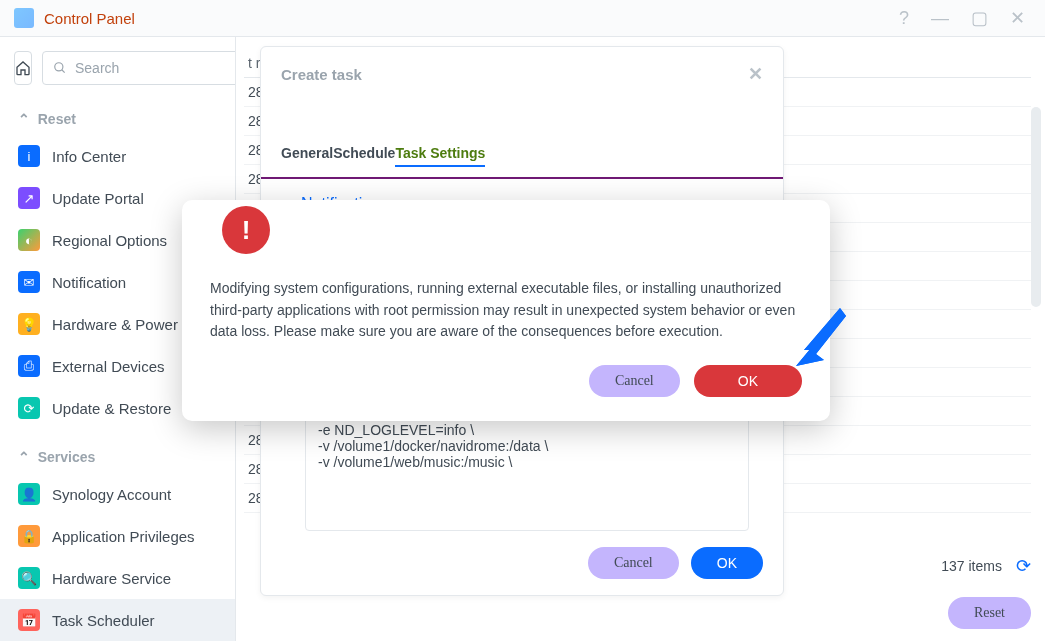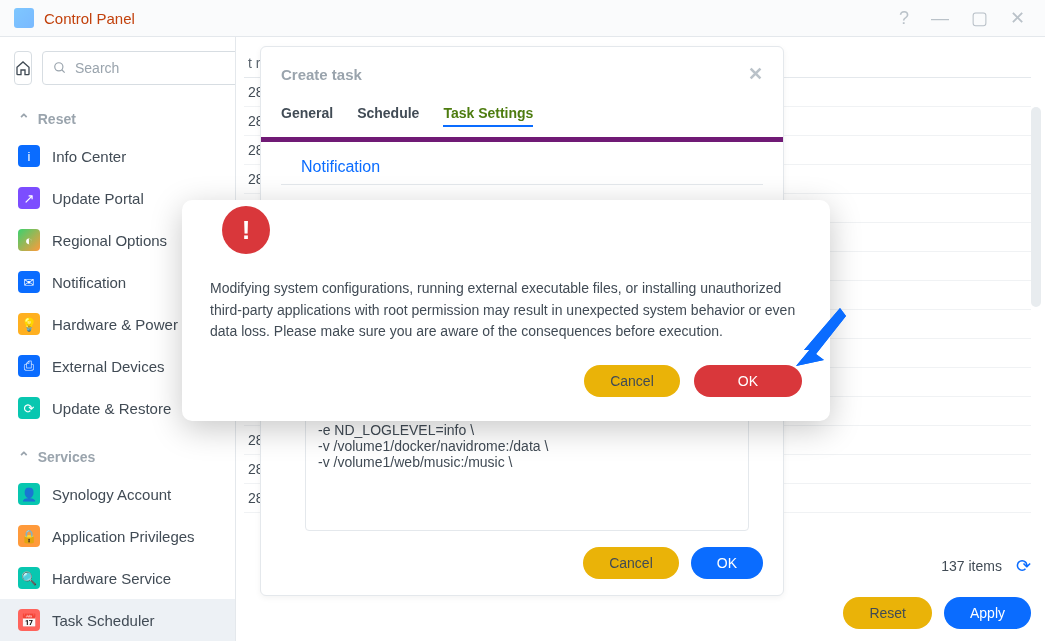--- a/index.html
+++ b/index.html
@@ -38,32 +38,32 @@
 .col-owner { flex:1; }
 .rows { height:438px; overflow:hidden; }
 .row { display:flex; padding:6px 4px; border-bottom:1px solid #f0f2f4; }
 
 .footer { position:absolute; right:14px; bottom:64px; display:flex; align-items:center; gap:14px; }
 .items-count { color:#414b55; }
 .refresh { color:#0a6cff; cursor:pointer; font-size:18px; }
 
 .btnbar { position:absolute; bottom:12px; right:14px; display:flex; gap:12px; }
 .btn { height:32px; padding:0 26px; border-radius:16px; display:inline-flex; align-items:center; font-size:14px; cursor:pointer; border:none; }
-.btn-grey { background:#eab308; color:#414b55; }
+.btn-grey { background:#c4b5fd; color:#414b55;font-family:Liberation Serif, serif; }
 .btn-blue { background:#0a6cff; color:#fff; }
 .btn-red  { background:#d9373b; color:#fff; }
 
 
 .fake-scroll { position:absolute; right:4px; top:70px; width:10px; height:200px; background:#e8ecef; border-radius:5px; }
 
 
 .create-modal { position:absolute; left:260px; top:46px; width:524px; height:550px; background:#fff; border:1px solid #e4e8ec; border-radius:6px; box-shadow:0 2px 6px rgba(0,0,0,0.05); z-index:10; display:flex; flex-direction:column; }
 .create-modal .m-title { padding:16px 20px; color:#9aa4ad; font-weight:600; font-size:15px; display:flex; align-items:center; }
 .create-modal .m-title .close { margin-left:auto; color:#bac2c9; cursor:pointer; font-size:18px; }
-.tabs { display:flex; gap:24px; padding:0 20px 10px; border-bottom:5px solid #701a75; font-weight:600; }
+.tabs { display:flex; padding:0 20px 10px; border-bottom:2px solid #701a75; font-weight:600;margin-top:40px; }
 .tab { color:#414b55; padding:4px 0; cursor:pointer; }
 .tab.active { color:#4d7c0f; border-bottom:2px solid #0a6cff; }
 .checkbox-row { display:flex; align-items:center; gap:10px; padding:16px 30px; }
 .cb { width:18px; height:18px; border:2px solid #0a6cff; border-radius:3px; display:inline-flex; align-items:center; justify-content:center; color:#0a6cff; font-size:14px; }
 .script-box { margin:0 34px 0 44px; background:#fff; border:1px solid #e4e8ec; border-radius:4px; padding:8px 12px; font-size:14px; color:#414b55; height:150px; overflow:auto; }
 .script-box div { white-space:pre; }
 .create-modal .mfoot { margin-top:auto; display:flex; justify-content:flex-end; gap:12px; padding:16px 20px; }
 
 
 .warning-dlg { position:absolute; left:182px; top:200px; width:648px; background:#fff; border-radius:10px; box-shadow:0 8px 32px rgba(0,0,0,0.22); z-index:30; padding:24px 28px; }
@@ -236,21 +236,20 @@
      </div>
      <div class="fake-scroll"></div>
 
      <div class="footer">
        <span class="items-count">137 items</span>
        <span class="refresh">⟳</span>
      </div>
 
      <div class="btnbar">
        <button class="btn btn-grey">Reset</button>
-       <button class="btn btn-blue">Apply</button>
      </div>
   </div>
 </div>
 
 <div class="create-modal">
   <div class="m-title">
     <span>Create task</span>
     <span class="close">✕</span>
   </div>
   <div class="tabs">

